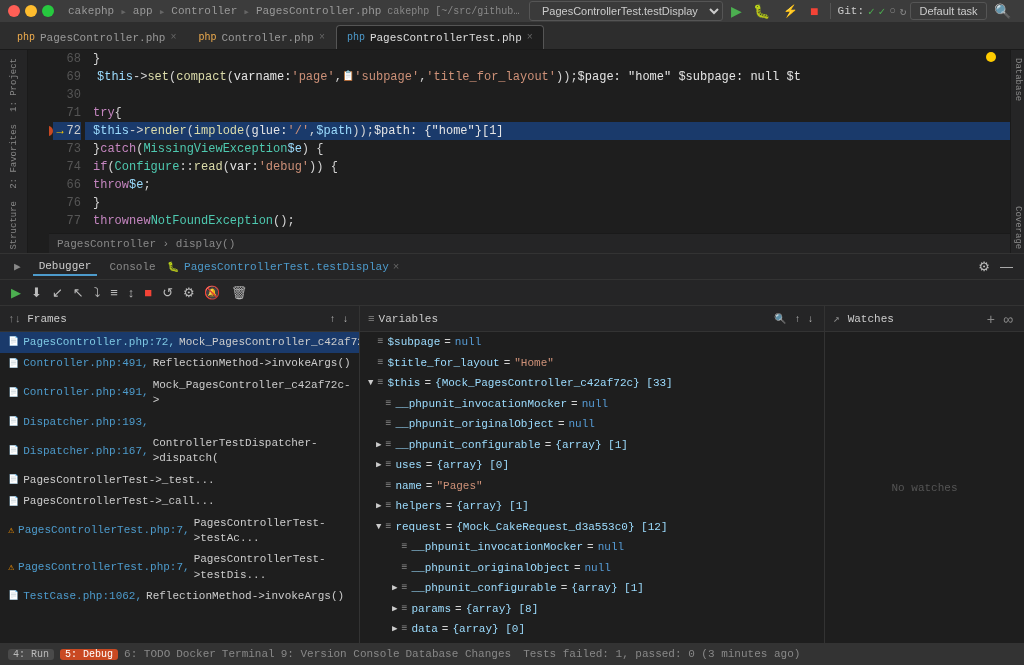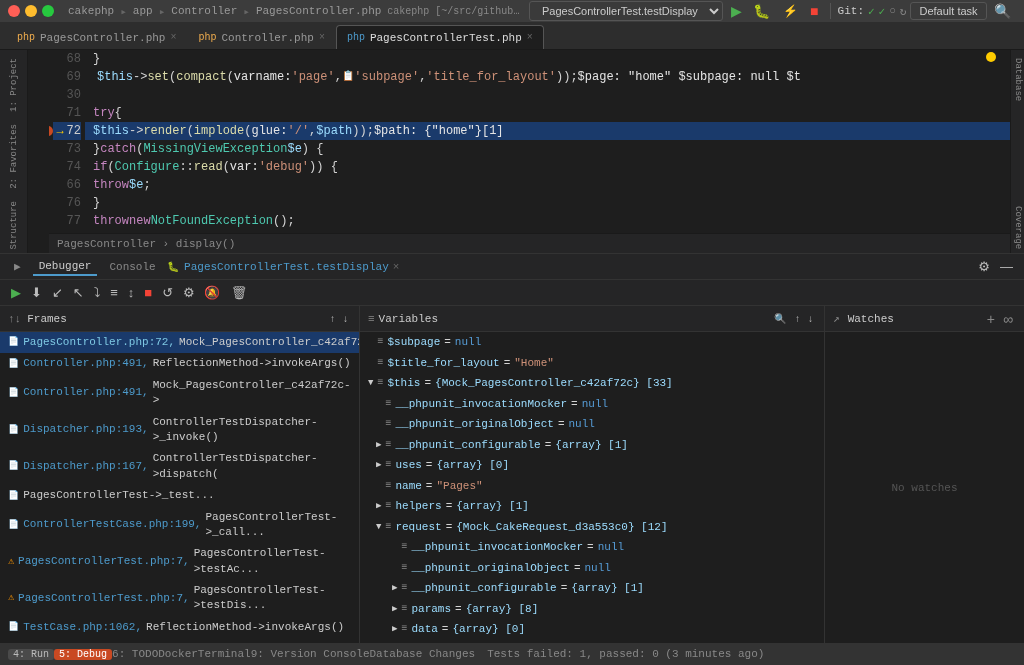--- a/index.html
+++ b/index.html
@@ -100,21 +100,21 @@
 
     
     .watches-panel { width: 200px; border-left: 1px solid #333; display: flex; flex-direction: column; overflow: hidden; flex-shrink: 0; }
     .watches-header { background: #252526; height: 26px; display: flex; align-items: center; padding: 0 8px; font-size: 11px; color: #888; border-bottom: 1px solid #333; gap: 4px; }
     .watches-toolbar { display: flex; gap: 2px; margin-left: auto; }
     .watches-btn { background: transparent; border: none; color: #888; cursor: pointer; font-size: 14px; padding: 1px 3px; }
     .watches-content { flex: 1; display: flex; align-items: center; justify-content: center; color: #555; font-size: 11px; }
 
     
     .status-bar { background: #007acc; height: 22px; display: flex; align-items: center; padding: 0 8px; gap: 12px; font-size: 11px; color: #fff; flex-shrink: 0; }
-    .status-left { display: flex; gap: 0; align-items: flex-end; }
+    .status-left { display: flex; gap: 6px; align-items: flex-end; }
     .status-item { display: flex; align-items: center; gap: 3px; cursor: pointer; }
     .status-right { margin-left: auto; display: flex; gap: 8px; align-items: center; }
     .status-badge { padding: 0 5px; border-radius: 3px; font-size: 10px; cursor: pointer; }
 
     
     ::-webkit-scrollbar { width: 6px; height: 6px; }
     ::-webkit-scrollbar-track { background: #1e1e1e; }
     ::-webkit-scrollbar-thumb { background: #444; border-radius: 3px; }
 
     
@@ -397,34 +397,32 @@
           <span class="frame-method">ReflectionMethod-&gt;invokeArgs()</span>
         </div>
         <div class="frame-item">
           <span class="frame-icon">📄</span>
           <span class="frame-filename">Controller.php:491, </span>
           <span class="frame-method">Mock_PagesController_c42af72c-&gt;</span>
         </div>
         <div class="frame-item">
           <span class="frame-icon">📄</span>
           <span class="frame-filename">Dispatcher.php:193, </span>
-          <span class="frame-method">ControllerTestDispatcher-&gt;_invoke()</span>
         </div>
         <div class="frame-item">
           <span class="frame-icon">📄</span>
           <span class="frame-filename">Dispatcher.php:167, </span>
           <span class="frame-method">ControllerTestDispatcher-&gt;dispatch(</span>
         </div>
         <div class="frame-item">
           <span class="frame-icon">📄</span>
           <span class="frame-method">PagesControllerTest-&gt;_test...</span>
         </div>
         <div class="frame-item">
           <span class="frame-icon">📄</span>
-          <span class="frame-filename">ControllerTestCase.php:199, </span>
           <span class="frame-method">PagesControllerTest-&gt;_call...</span>
         </div>
         <div class="frame-item">
           <span class="warn-icon">⚠</span>
           <span class="frame-filename">PagesControllerTest.php:7, </span>
           <span class="frame-method">PagesControllerTest-&gt;testAc...</span>
         </div>
         <div class="frame-item">
           <span class="warn-icon">⚠</span>
           <span class="frame-filename">PagesControllerTest.php:7, </span>

